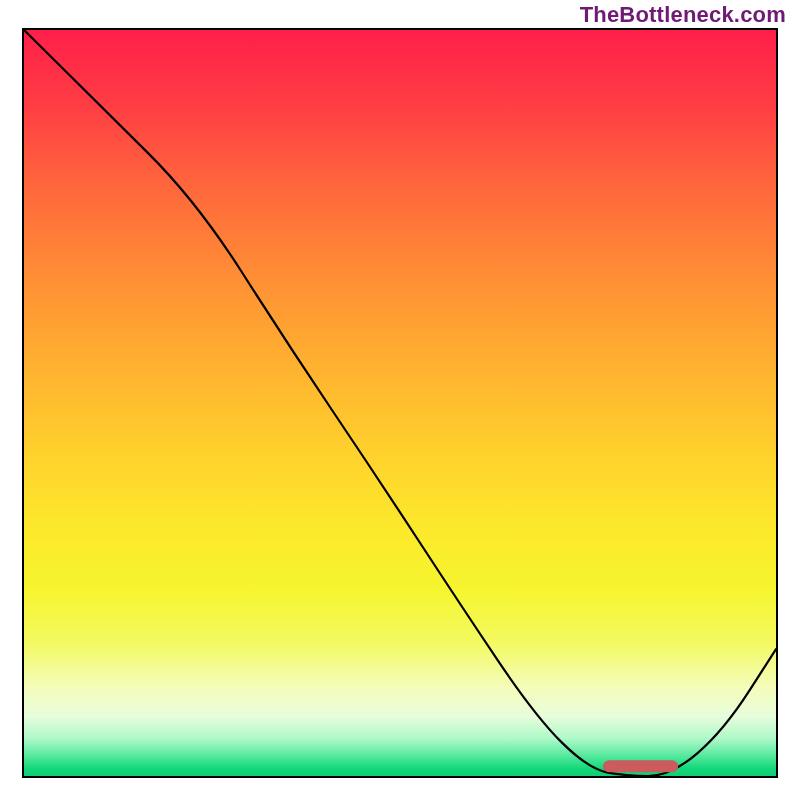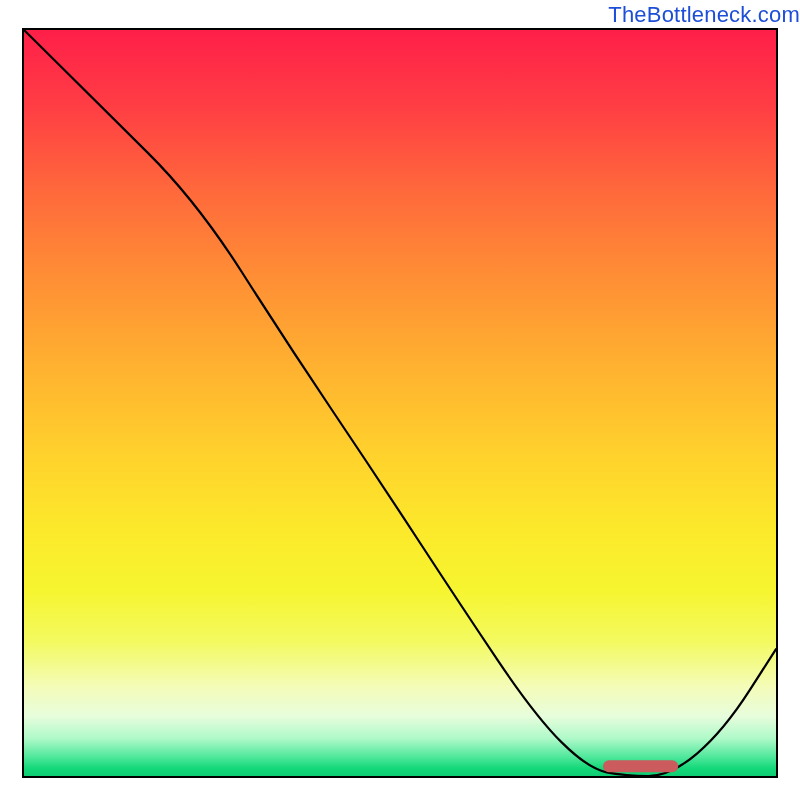--- a/index.html
+++ b/index.html
@@ -11,25 +11,25 @@
     background: #fff;
   }
   .stage {
     position: relative;
     width: 800px;
     height: 800px;
   }
   .watermark {
     position: absolute;
     top: 2px;
-    right: 0;
+    right: 14px;
     font-family: Arial, Helvetica, sans-serif;
     font-size: 22px;
-    font-weight: normal;
-    color: #1d4ed8;
+    font-weight: bold;
+    color: #701a75;
     letter-spacing: 0.2px;
     user-select: none;
   }
   .plot-frame {
     position: absolute;
     left: 22px;
     top: 28px;
     width: 756px;   
     height: 750px;  
     border: 2px solid #000;

